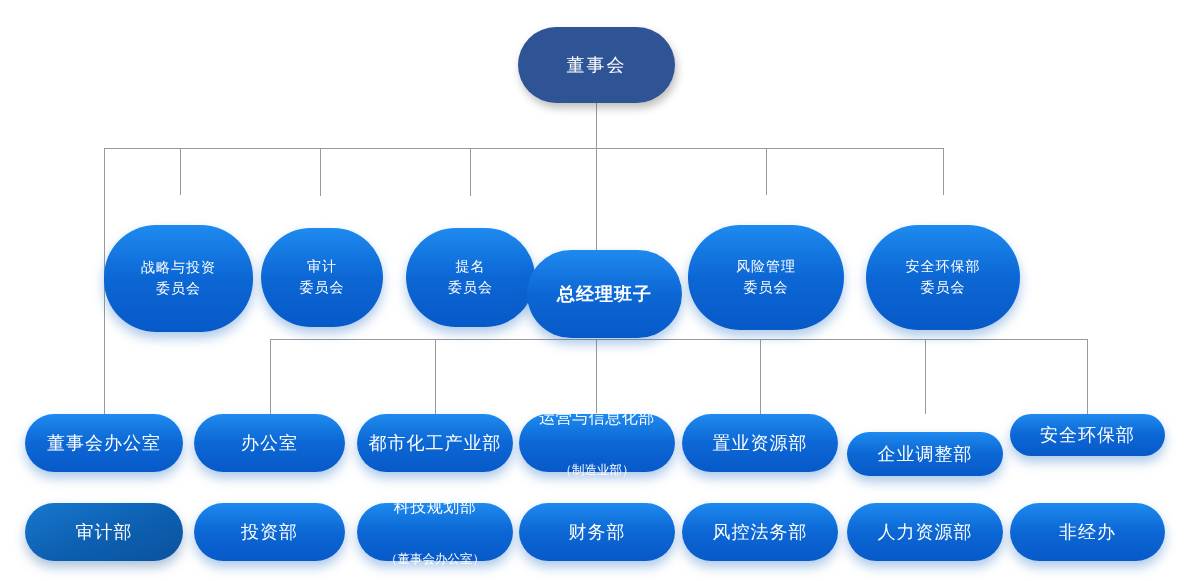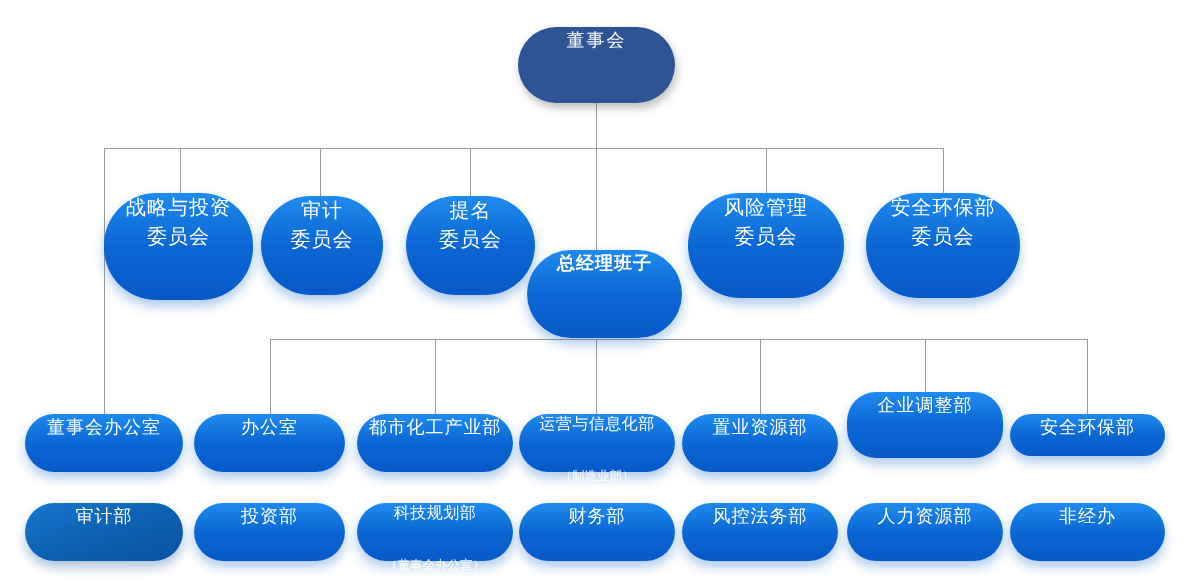--- a/index.html
+++ b/index.html
@@ -9,38 +9,38 @@
     background:#ffffff;
     font-family:"Liberation Serif","DejaVu Serif",serif;
     overflow:hidden;
   }
   .line{position:absolute;background:#9a9a9a;}
   .line.h{height:1px;}
   .line.v{width:1px;}
   .node{
     position:absolute;
     display:flex;flex-direction:column;
-    align-items:center;justify-content:flex-start;
+    align-items:center;justify-content:center;
     color:#ffffff;text-align:center;
     line-height:1.45;
   }
   .blue{
     background:linear-gradient(180deg,#1E8AEF 0%,#0C67D4 50%,#0759C8 100%);
     box-shadow:0 6px 12px rgba(21,101,192,0.35);
   }
   .dark{
     background:#2F5496;
     box-shadow:2px 5px 9px rgba(70,70,70,0.35);
   }
   .audit{
     background:linear-gradient(160deg,#1778CE 0%,#0D5FB0 55%,#0A529F 100%);
     box-shadow:0 6px 12px rgba(16,80,150,0.35);
   }
   .root{border-radius:38px;font-size:18px;letter-spacing:2px;}
-  .oval{border-radius:52px;font-size:20px;letter-spacing:1px;}
+  .oval{border-radius:52px;font-size:14px;letter-spacing:1px;margin-top:32px;}
   .gm{border-radius:44px;font-size:18px;font-weight:bold;letter-spacing:1px;}
   .pill{border-radius:29px;font-size:18px;letter-spacing:1px;}
   .pill .main2{font-size:16px;letter-spacing:0.5px;line-height:1.3;}
   .pill .sub{font-size:12.5px;letter-spacing:0;line-height:1.3;margin-top:33px;}
 </style>
 </head>
 <body>
 
 <div class="canvas">
 
@@ -99,21 +99,21 @@
   <div class="node blue pill" style="left:357px;top:414px;width:156px;height:58px">
     <span>都市化工产业部</span>
   </div>
   <div class="node blue pill" style="left:519px;top:414px;width:156px;height:58px">
     <span class="main2">运营与信息化部</span>
     <span class="sub">（制造业部）</span>
   </div>
   <div class="node blue pill" style="left:682px;top:414px;width:156px;height:58px">
     <span>置业资源部</span>
   </div>
-  <div class="node blue pill" style="left:847px;top:392px;width:156px;height:66px">
+  <div class="node blue pill" style="left:847px;top:432px;width:156px;height:44px">
     <span>企业调整部</span>
   </div>
   <div class="node blue pill" style="left:1010px;top:414px;width:155px;height:42px">
     <span>安全环保部</span>
   </div>
 
   <div class="node audit pill" style="left:25px;top:503px;width:158px;height:58px">
     <span>审计部</span>
   </div>
   <div class="node blue pill" style="left:194px;top:503px;width:151px;height:58px">

